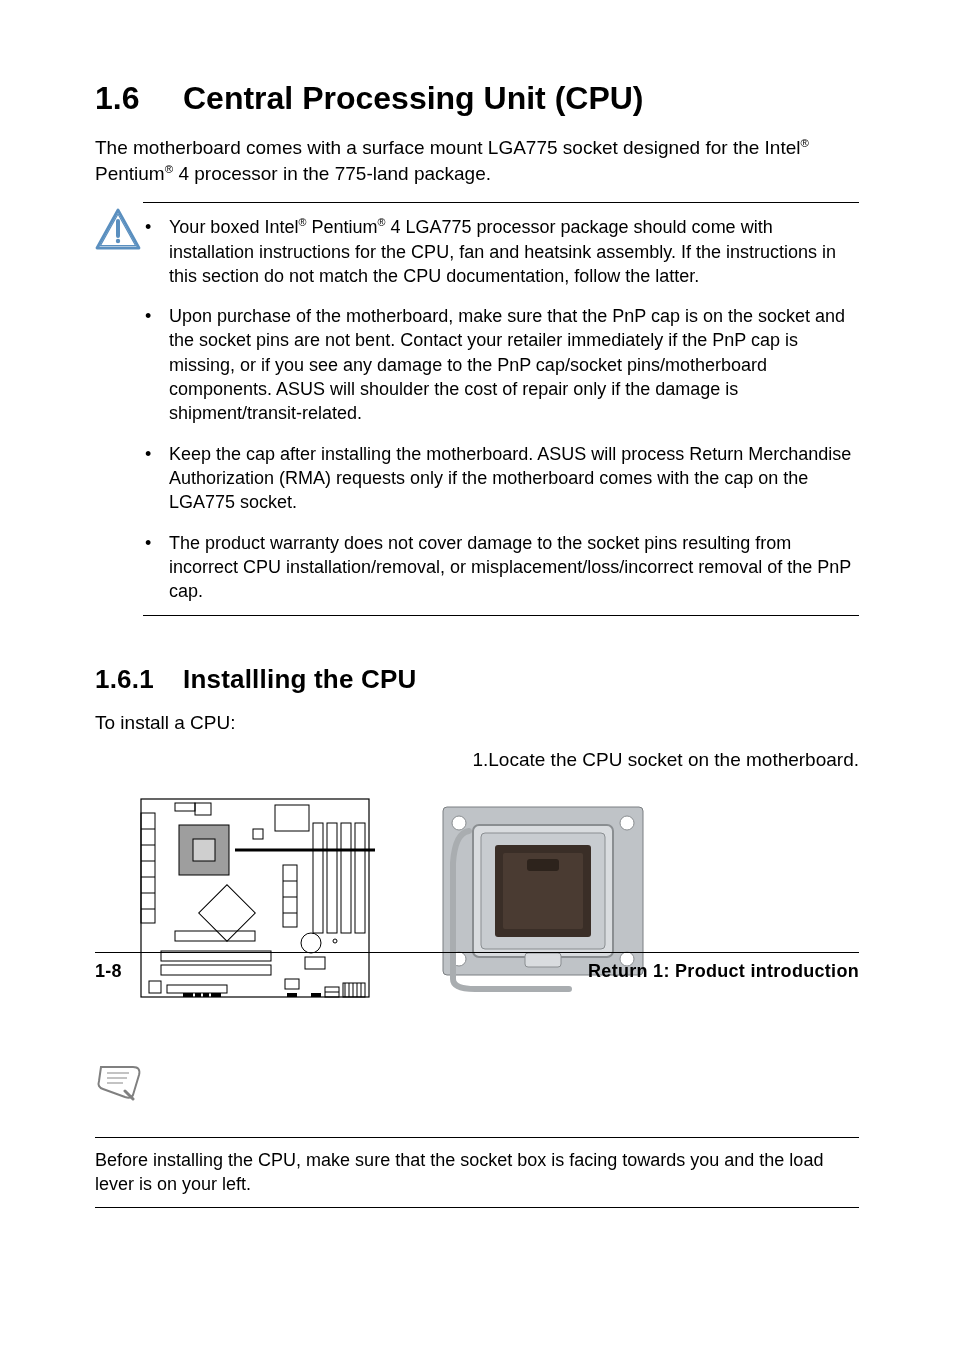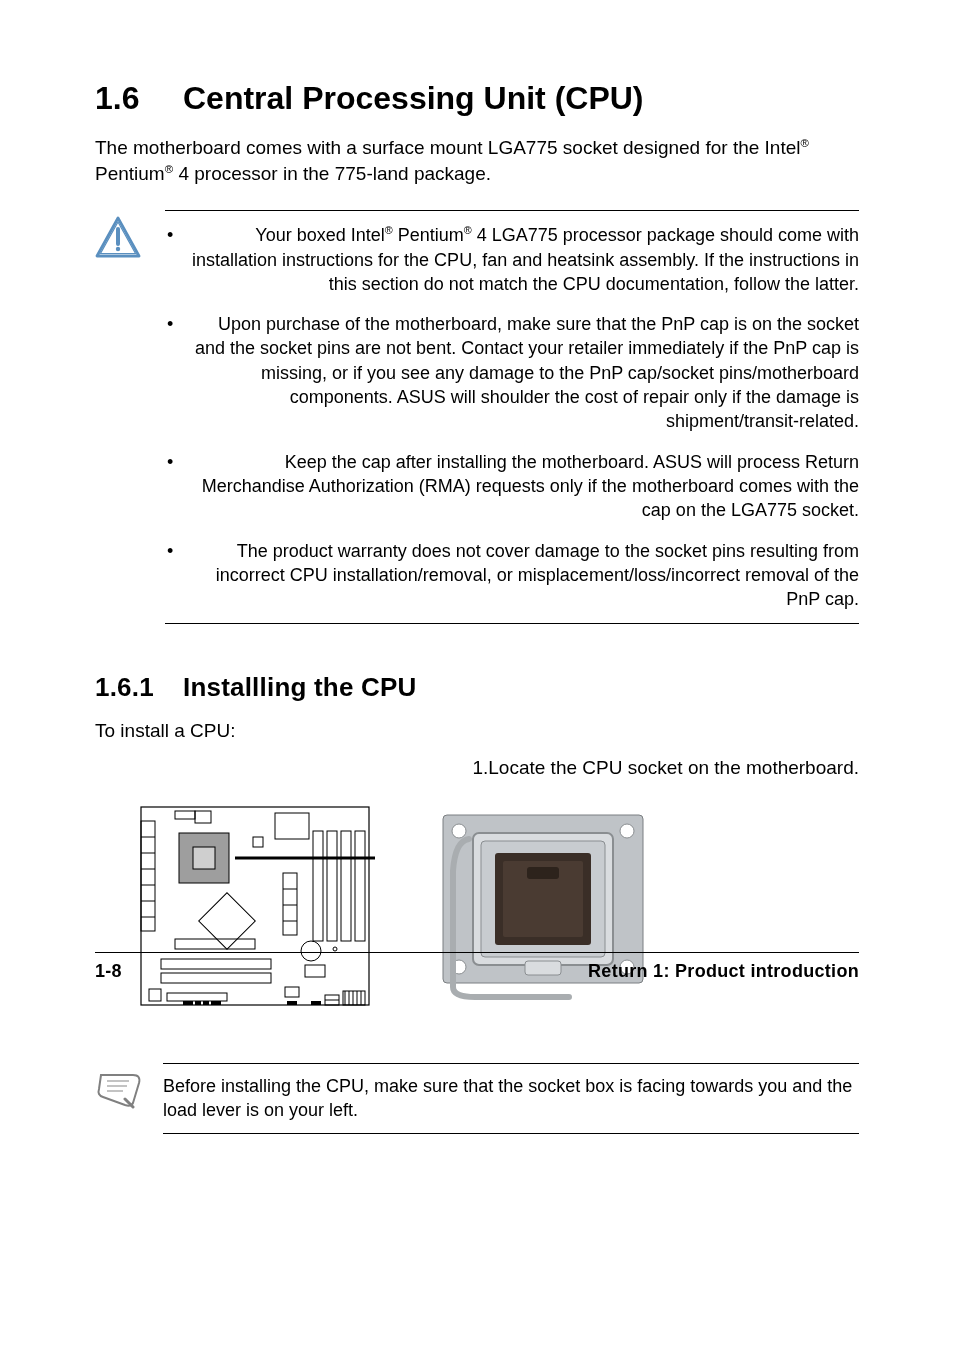--- a/index.html
+++ b/index.html
@@ -1,39 +1,39 @@
 <!DOCTYPE html>
 <html><head>
 <meta charset="utf-8">
 <style>
   * { box-sizing: border-box; margin: 0; padding: 0; }
   html, body { width: 954px; height: 1351px; background: #fff; font-family: Arial, Helvetica, sans-serif; color: #000; }
   .page { width: 954px; height: 1034px; padding: 80px 95px 50px 95px; position: relative; }
   .h1 { font-size: 32px; font-weight: bold; margin-bottom: 18px; }
   .h1 .secnum { display: inline-block; width: 88px; }
-  .intro { font-size: 19px; line-height: 1.35; margin-bottom: 24px; }
+  .intro { font-size: 19px; line-height: 1.35; margin-bottom: 16px; }
   sup { font-size: 0.6em; vertical-align: super; }
-  .note-block { display: flex; gap: 22px; margin-bottom: 40px; text-align: right; }
+  .note-block { display: flex; margin-bottom: 40px; }
   .note-icon { flex: 0 0 48px; display: flex; align-items: flex-start; padding-top: 6px; }
   .note-body { flex: 1; border-top: 1px solid #000; border-bottom: 1px solid #000; padding: 12px 0 12px 0; }
   .note-body ul { list-style: none; padding-left: 26px; }
   .note-body li { font-size: 18px; line-height: 1.35; margin-bottom: 16px; position: relative; }
   .note-body li:last-child { margin-bottom: 0; }
   .note-body li::before { content: "•"; position: absolute; left: -24px; top: 0; font-size: 18px; }
   .h2 { font-size: 26px; font-weight: bold; margin-top: 48px; margin-bottom: 14px; letter-spacing: 0.2px; }
   .h2 .secnum { display: inline-block; width: 88px; }
   .body { font-size: 19px; line-height: 1.45; margin-bottom: 12px; }
   .step { font-size: 19px; margin-bottom: 22px; text-align: right; }
   .step .stepnum { display: inline-block; width: 40px; }
   .figrow { display: flex; align-items: center; gap: 40px; margin: 0 0 40px 40px; }
   .mb-diagram { width: 240px; height: 210px; }
   .socket-photo { width: 265px; height: 190px; }
   .arrow-line { stroke: #000; stroke-width: 3; fill: none; }
   .footer { position: absolute; bottom: 52px; left: 95px; right: 95px; border-top: 1.5px solid #000; padding-top: 8px; display: flex; justify-content: space-between; font-size: 18px; font-weight: bold; letter-spacing: 0.3px; }
-  .tip-block { display: flex; gap: 20px; margin-top: 52px; }
+  .tip-block { display: flex; gap: 34px; margin-top: 52px; flex-direction: column; }
   .tip-icon { flex: 0 0 48px; display: flex; align-items: flex-start; padding-top: 6px; }
   .tip-body { flex: 1; border-top: 1px solid #000; border-bottom: 1px solid #000; padding: 10px 0; font-size: 18px; line-height: 1.35; }
 </style>
 </head>
 <body>
 
 <div class="page">
 
   <h1 class="h1">
     <span class="secnum">1.6</span><span>Central Processing Unit (CPU)</span>

